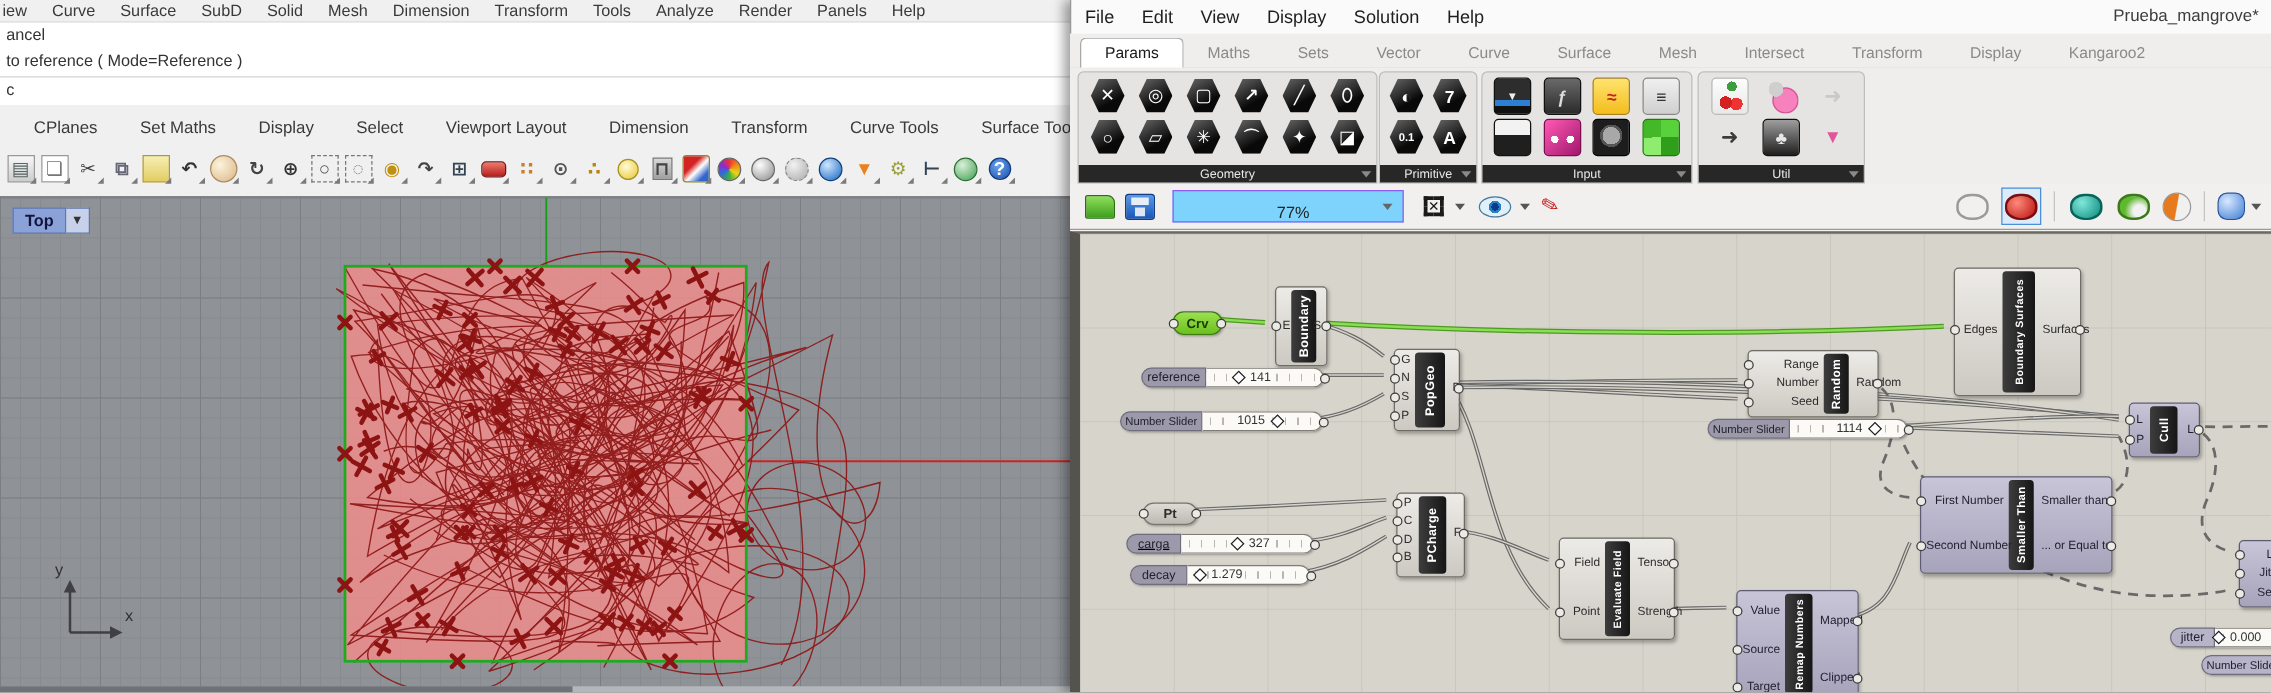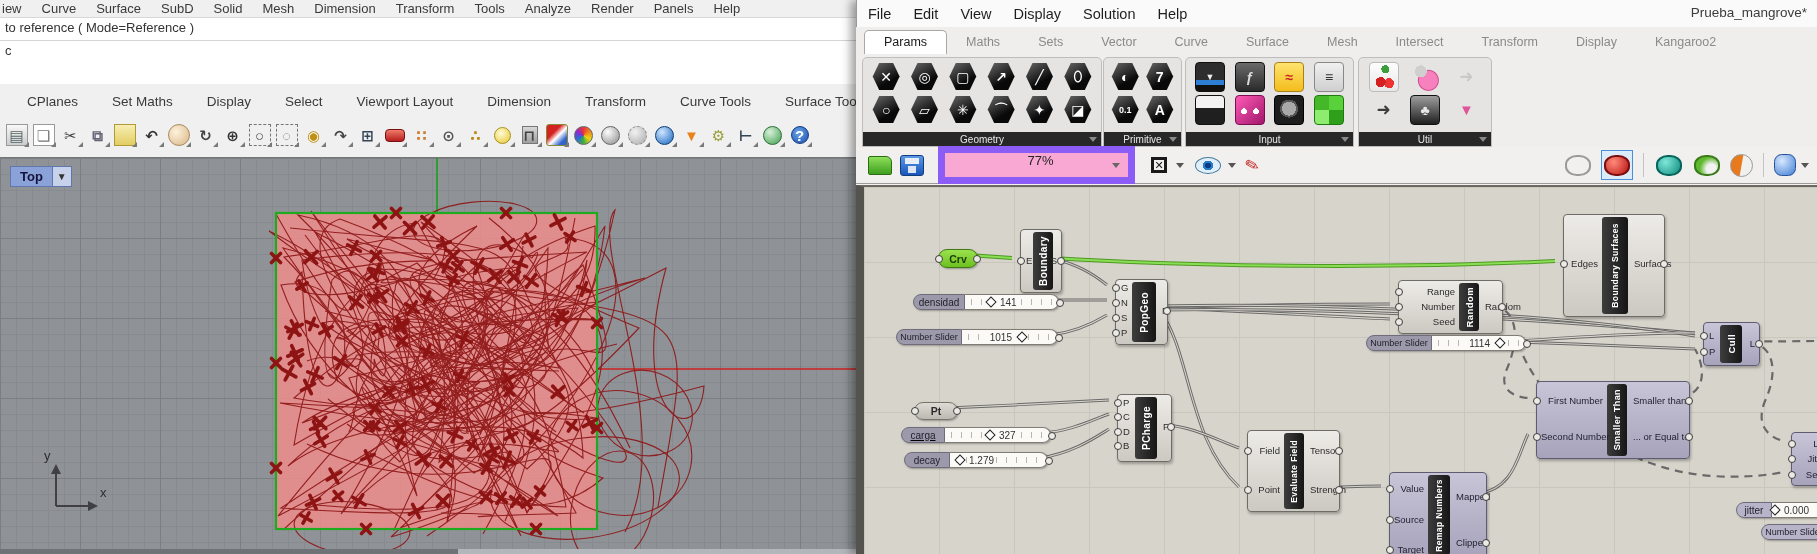--- a/index.html
+++ b/index.html
@@ -41,21 +41,21 @@
   .gtab.active{background:#fff;border:1px solid #a8a8a8;border-bottom:1px solid #fff;border-radius:5px 5px 0 0;color:#1a1a1a;margin-bottom:-1px;}
   .gpalette{position:absolute;left:0;top:54px;width:961px;height:93px;background:#efeeed;}
   .pgroup{position:absolute;top:3px;height:88px;background:#e6e4e3;border:1px solid #bdbdbd;border-radius:5px 5px 0 0;}
   .pgrid{display:grid;grid-auto-flow:column;grid-template-rows:repeat(2,33px);align-items:center;justify-items:center;padding:2px 4px 0;}
   .pic{width:28px;height:28px;display:flex;align-items:center;justify-content:center;font-weight:bold;font-size:14px;color:#fff;}
   .pic.hex{clip-path:polygon(25% 2%,75% 2%,98% 50%,75% 98%,25% 98%,2% 50%);background:linear-gradient(150deg,#6a6a6a,#090909 65%);}
   .plabel{position:absolute;left:0;right:0;bottom:0;height:14px;background:#272727;color:#e8e8e8;font-size:10px;display:flex;align-items:center;justify-content:center;border-radius:0;}
   .plabel::after{content:"";position:absolute;right:4px;top:5px;border-left:4px solid transparent;border-right:4px solid transparent;border-top:5px solid #8a8a8a;}
   .gtoolbar{position:absolute;left:0;top:147px;width:961px;height:36px;background:#f1f0ef;border-bottom:1px solid #9a9a9a;display:flex;align-items:center;}
   .gt{margin:0 4px;display:flex;align-items:center;justify-content:center;}
-  .combo{width:175px;height:24px;background:#f9a8d4;border:7px solid #8b5cf6;font-size:13px;color:#222;display:flex;align-items:flex-start;padding-left:8px;position:relative;}
+  .combo{width:175px;height:24px;background:#7dd3fc;border:1px solid #8b5cf6;font-size:13px;color:#222;display:flex;align-items:flex-end;padding-left:8px;position:relative;}
   .combo::after{content:"";position:absolute;right:8px;top:10px;border-left:4px solid transparent;border-right:4px solid transparent;border-top:5px solid #666;}
   .ddarrow{width:0;height:0;border-left:4px solid transparent;border-right:4px solid transparent;border-top:5px solid #555;margin:0 3px;}
   .vsep{width:1px;height:24px;background:#c4c4c4;margin:0 6px;}
   
   #gcanvas{position:absolute;left:0;top:185px;width:961px;height:369px;background:#d7d4cb;border-left:8px solid #55534e;border-top:2px solid #6b6962;box-sizing:border-box;overflow:hidden;
      background-image:linear-gradient(#c9c6bd 1px,transparent 1px),linear-gradient(90deg,#c9c6bd 1px,transparent 1px);
      background-size:75px 75px;}
   #wires{position:absolute;left:-8px;top:-2px;z-index:1;}
   .node{position:absolute;border:1px solid #6e6c66;border-radius:4px;background:linear-gradient(#edebe7,#ccc9c2);box-shadow:1px 2px 3px rgba(0,0,0,.28);z-index:2;}
   .node.lav{background:linear-gradient(#c8c5d8,#a6a3bb);border-color:#5e5c72;}
@@ -92,20 +92,21 @@
         <div class="mitem">Dimension</div>
         <div class="mitem">Transform</div>
         <div class="mitem">Tools</div>
         <div class="mitem">Analyze</div>
         <div class="mitem">Render</div>
         <div class="mitem">Panels</div>
         <div class="mitem">Help</div>
       </div>
 
     <div class="cmdarea">
+      <div class="cmdline">ancel</div>
       <div class="cmdline">to reference ( Mode=Reference )</div>
       <div class="cmdsep"></div>
       <div class="cmdline">c</div>
     </div>
 
     <div class="rtabs" id="rhTabs">
         <div class="rtab">CPlanes</div>
         <div class="rtab">Set Maths</div>
         <div class="rtab">Display</div>
         <div class="rtab">Select</div>
@@ -924,21 +925,21 @@
         <div class="port" style="left: 891px; top: 153px;"></div>
         <div class="node lav" style="left: 927px; top: 245px; width: 44px; height: 52px;">
           <div class="nlab" style="top: 5px; left: 4px; width: 32px; text-align: right;">List</div>
           <div class="nlab" style="top: 20px; left: 4px; width: 32px; text-align: right;">Jitter</div>
           <div class="nlab" style="top: 36px; left: 4px; width: 32px; text-align: right;">Seed</div>
         </div>
         <div class="port" style="left: 924px; top: 253px;"></div>
         <div class="port" style="left: 924px; top: 268px;"></div>
         <div class="port" style="left: 924px; top: 284px;"></div>
         <div class="slider" style="left: 49px; top: 107px; width: 146px;">
-          <div class="scap" style="width: 50px; font-size: 10px;">densidad</div>
+          <div class="scap" style="width: 50px; font-size: 10px;">reference</div>
           <div class="strack">
             <div class="shandle" style="left: 26px;"></div>
             <div class="sval" style="left: 33px;">141</div>
           </div>
         </div>
         <div class="port" style="left: 192px; top: 112px;"></div>
         <div class="slider" style="left: 32px; top: 142px; width: 162px;">
           <div class="scap" style="width: 64px; font-size: 9px;">Number Slider</div>
           <div class="strack">
             <div class="shandle" style="left: 60px;"></div>

